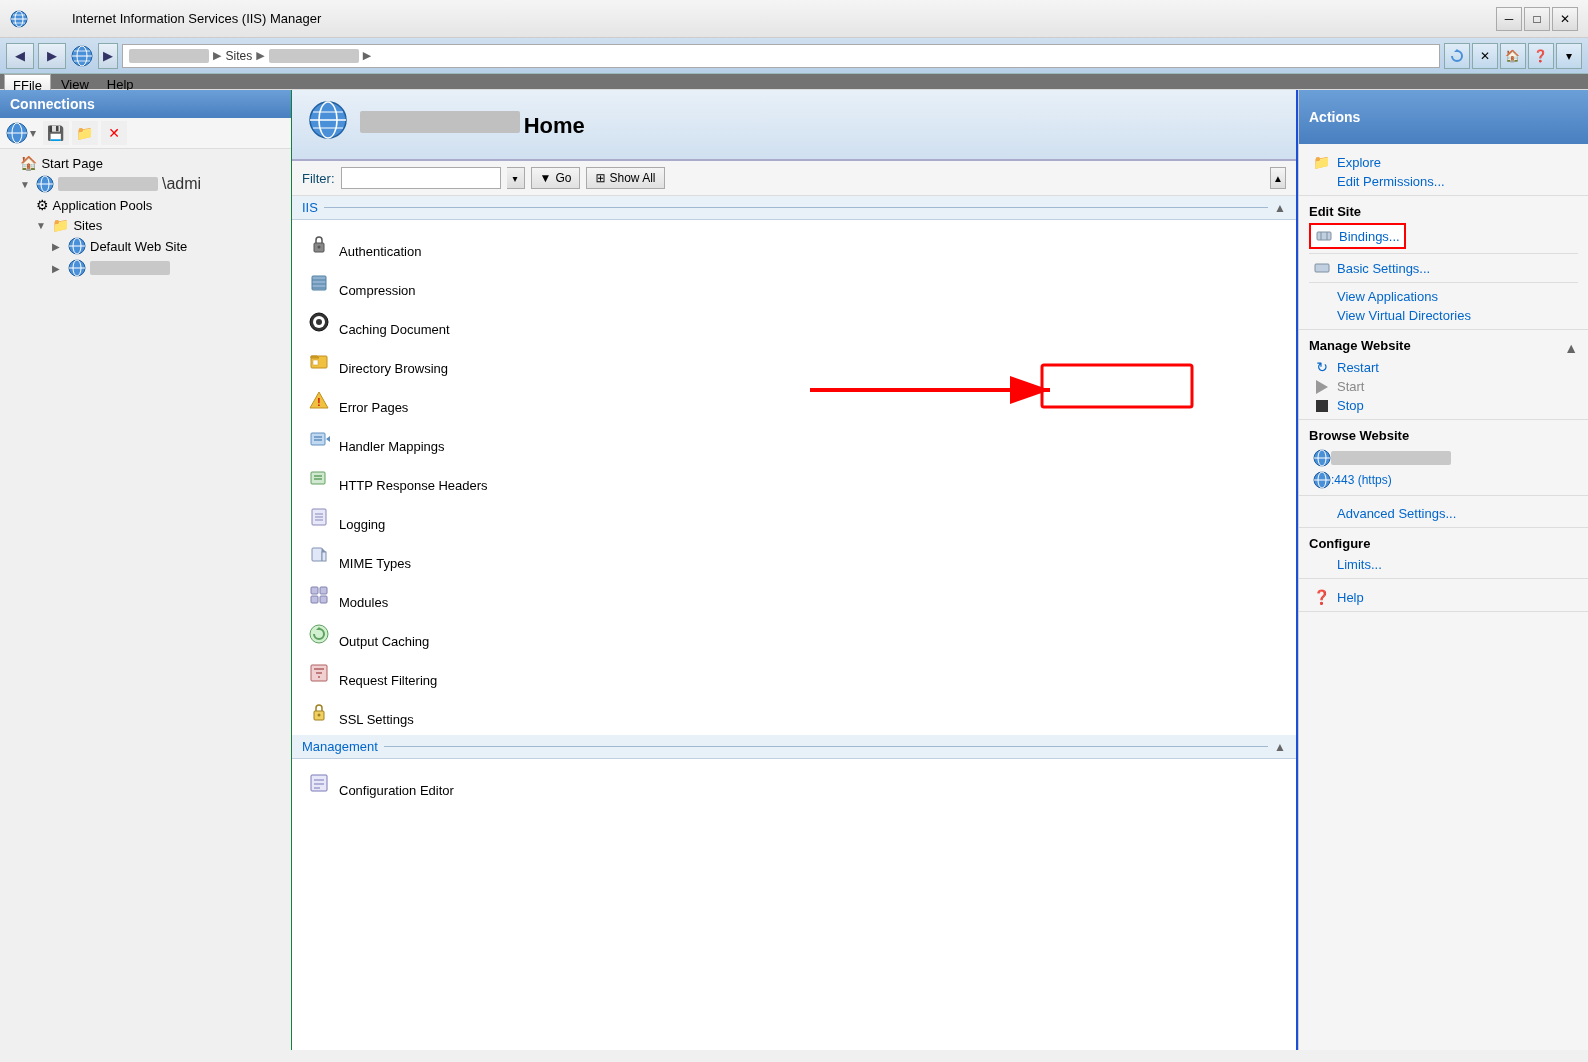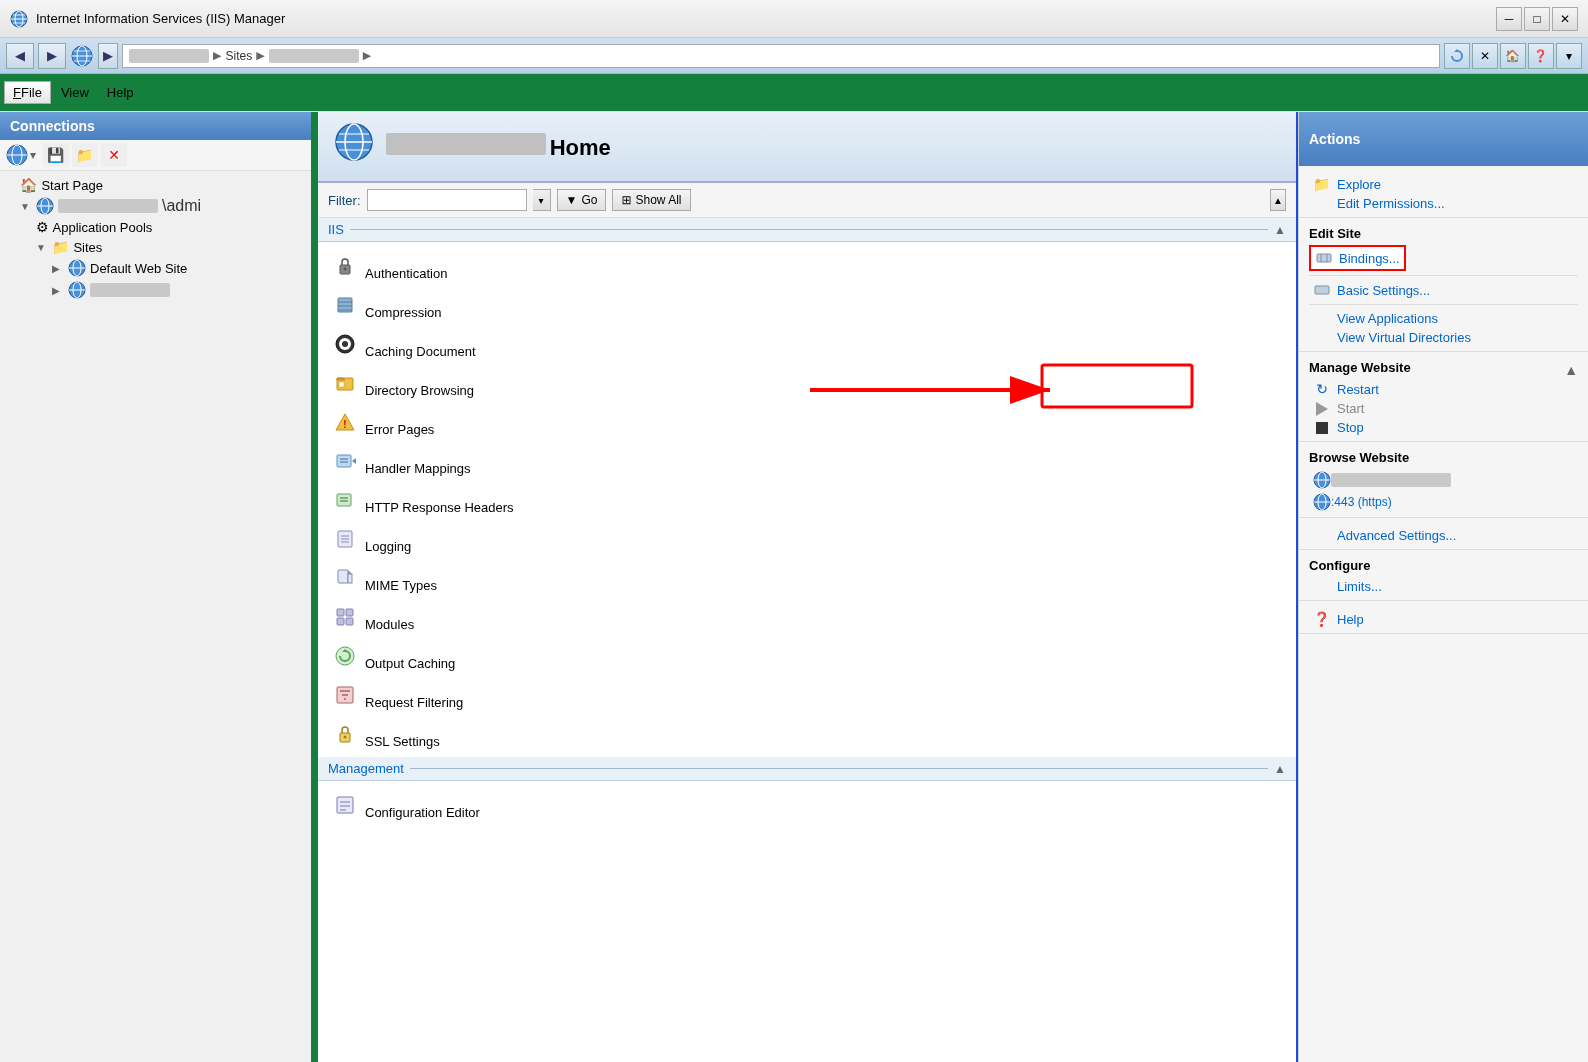--- a/index.html
+++ b/index.html
@@ -23,20 +23,21 @@
       justify-content: space-between;
     }
     .title-bar-left {
       display: flex;
       align-items: center;
       gap: 8px;
     }
     .title-bar-title {
       font-size: 13px;
       color: #000;
+      margin-left: 36px;
     }
     .title-bar-controls {
       display: flex;
       gap: 2px;
     }
     .title-btn {
       width: 26px;
       height: 24px;
       background: linear-gradient(to bottom, #f5f5f5, #ddd);
       border: 1px solid #aaa;
@@ -115,24 +116,24 @@
       border: 1px solid #8aa;
       display: flex;
       align-items: center;
       justify-content: center;
       cursor: pointer;
       font-size: 12px;
     }
 
     
     .menu-bar {
-      background: #15803d;
-      height: 38px;
-      display: flex;
-      align-items: center;
+      background: #737373;
+      height: 16px;
+      display: flex;
+      align-items: flex-start;
       padding: 0 4px;
       border-bottom: 1px solid #ddd;
       gap: 2px;
     }
     .menu-item {
       padding: 3px 8px;
       cursor: pointer;
       font-size: 13px;
       color: #000;
     }
@@ -143,23 +144,23 @@
     .menu-item u { text-decoration: underline; }
 
     
     .main-layout {
       display: flex;
       height: calc(1062px - 38px - 36px - 28px);
     }
 
     
     .connections-panel {
-      width: 318px;
+      width: 292px;
       background: #f0f0f0;
-      border-right: 7px solid #15803d;
+      border-right: 1px solid #15803d;
       display: flex;
       flex-direction: column;
     }
     .connections-header {
       background: linear-gradient(to bottom, #6a9fd8, #4a7fc0);
       color: white;
       font-weight: bold;
       padding: 6px 10px;
       font-size: 14px;
     }

